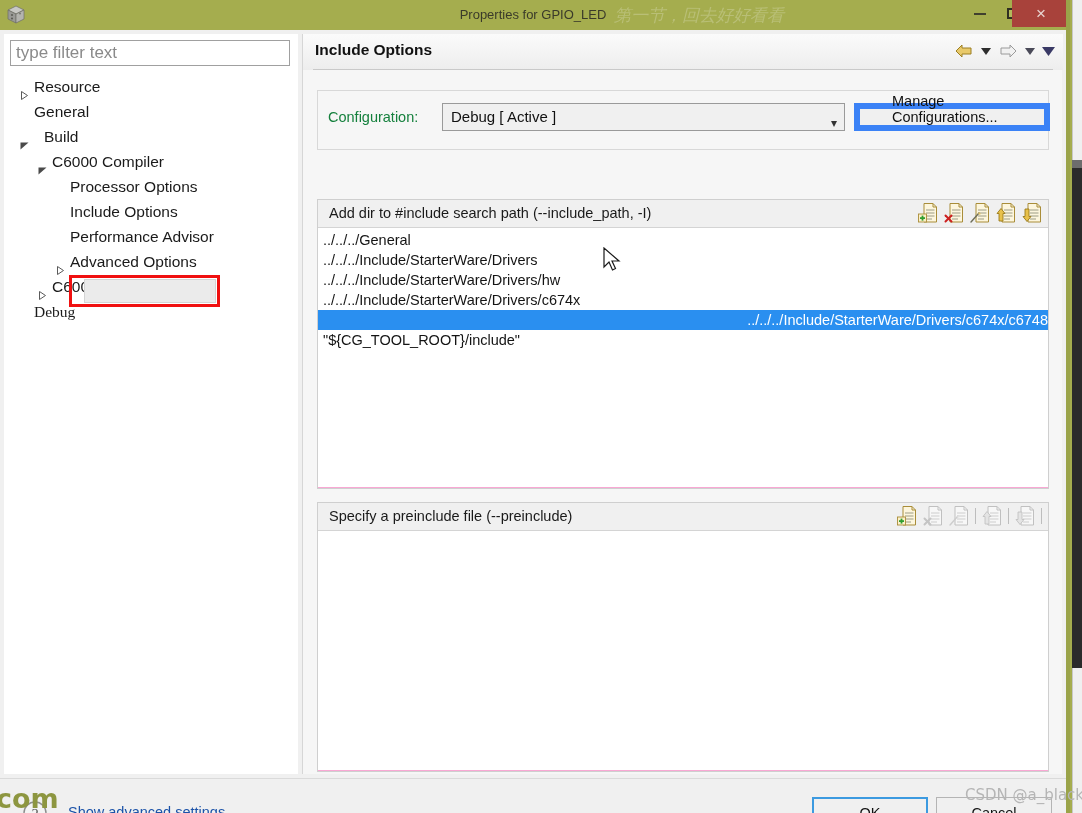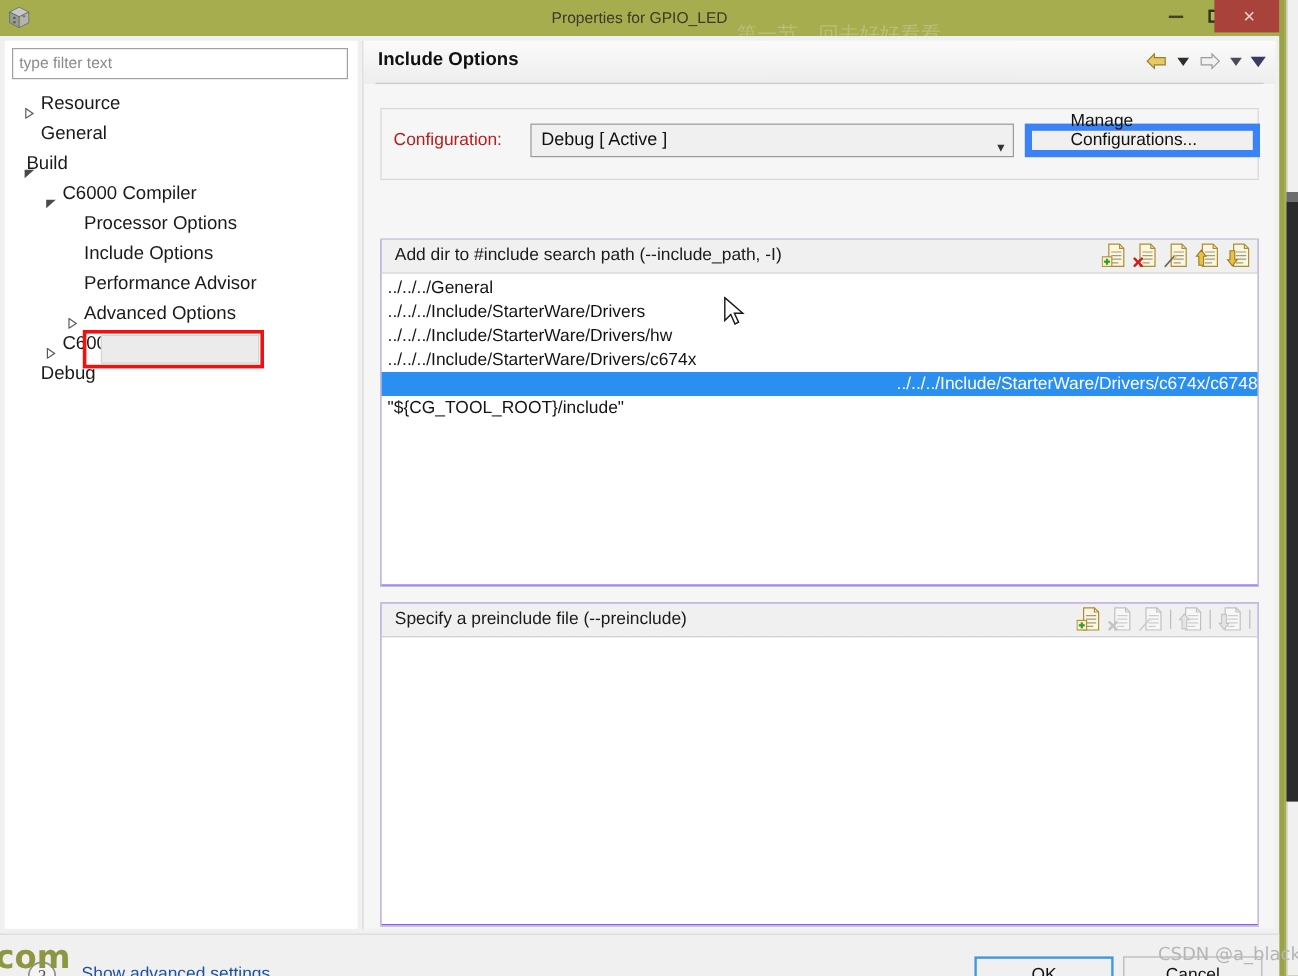--- a/index.html
+++ b/index.html
@@ -46,25 +46,26 @@
   #app-icon {
     position: absolute; left: 5px; top: 4px; width: 22px; height: 22px;
   }
   #title-text {
     position: absolute; left: 0; top: 0; width: 100%; height: 46px;
     line-height: 29px; text-align: center;
     font-size: 13px; color: #3a3a2a;
     font-family: "Liberation Sans", sans-serif;
   }
   #title-watermark {
-    position: absolute; left: 614px; top: 17px;
+    position: absolute; left: 614px; top: 4px;
     font-size: 17px; color: #b9bf76;
     letter-spacing: 0px;
     font-family: "DejaVu Sans", sans-serif;
     white-space: nowrap;
+    font-style: italic;
   }
   .win-btn {
     position: absolute; top: 0; height: 27px;
     display: flex; align-items: center; justify-content: center;
     font-size: 14px; color: #40402e;
   }
   #btn-min { left: 965px; width: 30px; }
   #btn-max { left: 998px; width: 30px; }
   #btn-close {
     left: 1012px; width: 58px; height: 27px;
@@ -81,21 +82,21 @@
 
   
   #sidebar {
     position: absolute; left: 4px; top: 4px; width: 294px; height: 740px;
     background: #ffffff;
     overflow: hidden;
   }
   #filter-input {
     position: absolute; left: 6px; top: 6px; width: 280px; height: 26px;
     border: 1px solid #a0a0a0; background: #ffffff;
-    font-size: 13px; color: #8a8a8a;
+    font-size: 17px; color: #8a8a8a;
     padding: 0 5px; line-height: 24px;
     font-family: "Liberation Sans", sans-serif;
   }
   #tree {
     position: absolute; left: 0; top: 38px; width: 294px; height: 700px;
     padding-top: 2px;
   }
   .tree-row {
     position: relative; height: 25px; line-height: 25px;
     font-size: 15.5px; color: #1a1a1a; white-space: nowrap;
@@ -131,21 +132,21 @@
   .nav-arrow { width: 22px; height: 22px; }
   .nav-caret { width: 14px; height: 22px; display:flex; align-items:center; justify-content:center; }
 
   
   #config-group {
     position: absolute; left: 14px; top: 56px; width: 732px; height: 60px;
     border: 1px solid #d8d8d8; background: #f6f6f6;
   }
   #config-label {
     position: absolute; left: 10px; top: 18px;
-    font-size: 14.5px; color: #b91c1c;
+    font-size: 14.5px; color: #15803d;
   }
   #config-select {
     position: absolute; left: 124px; top: 12px; width: 403px; height: 28px;
     border: 1px solid #9a9a9a; background: #f0f0f0;
     font-size: 15px; color: #111;
     padding-left: 8px; line-height: 26px;
   }
   #config-caret {
     position: absolute; right: 7px; top: 6px;
     font-size: 12px; color: #333;
@@ -153,21 +154,21 @@
   #manage-configs {
     position: absolute; left: 536px; top: 12px; width: 196px; height: 28px;
     border: 6px solid #3b82f6; background: #f0f0f0;
     font-size: 14.5px; color: #111;
     display: flex; align-items: flex-end; justify-content: center; padding-left: 32px;
   }
 
   
   .list-panel {
     position: absolute; left: 14px; width: 732px;
-    border: 1px solid #cfcfcf; background: #8b5cf6;
+    border: 1px solid #cfcfcf; background: #f9a8d4;
   }
   #panel-include { top: 165px; height: 290px; }
   #panel-preinclude { top: 468px; height: 270px; }
 
   .panel-head {
     position: relative; height: 28px; width: 100%;
     background: #f0f0f0;
     border-bottom: 1px solid #d4d4d4;
   }
   .panel-head .ptitle {
@@ -308,21 +309,21 @@
               </svg></span>
             <span class="lbl" style="left: 30px;">Resource</span>
           </div>
           <div class="tree-row">
             <span class="lbl" style="left: 30px;">General</span>
           </div>
           <div class="tree-row">
             <span class="twisty" style="left: 16px;"><svg width="9" height="9" viewBox="0 0 9 9">
                 <polygon points="0.5,1.5 8.5,1.5 0.5,8.5" fill="#4a4a4a"></polygon>
               </svg></span>
-            <span class="lbl" style="left: 18px;">Build</span>
+            <span class="lbl" style="left: 40px;">Build</span>
           </div>
           <div class="tree-row">
             <span class="twisty" style="left: 34px;"><svg width="9" height="9" viewBox="0 0 9 9">
                 <polygon points="0.5,1.5 8.5,1.5 0.5,8.5" fill="#4a4a4a"></polygon>
               </svg></span>
             <span class="lbl" style="left: 48px;">C6000 Compiler</span>
           </div>
           <div class="tree-row">
             <span class="lbl" style="left: 66px;">Processor Options</span>
           </div>
@@ -338,21 +339,21 @@
               </svg></span>
             <span class="lbl" style="left: 66px;">Advanced Options</span>
           </div>
           <div class="tree-row">
             <span class="twisty" style="left: 34px;"><svg width="9" height="9" viewBox="0 0 9 9">
                 <polygon points="1.5,0.5 7.5,4.5 1.5,8.5" fill="none" stroke="#5a5a5a" stroke-width="1"></polygon>
               </svg></span>
             <span class="lbl" style="left: 48px;">C6000 Linker</span>
           </div>
           <div class="tree-row">
-            <span class="lbl" style="left: 30px;">Debug</span>
+            <span class="lbl" style="left: 30px; font-family: Liberation Serif, serif;">Debug</span>
           </div>
         </div>
     </div>
 
     <div id="tree-selected-bg"></div>
     <div id="annotation-box"></div>
 
     <div id="content">
 
       <div id="content-header">

